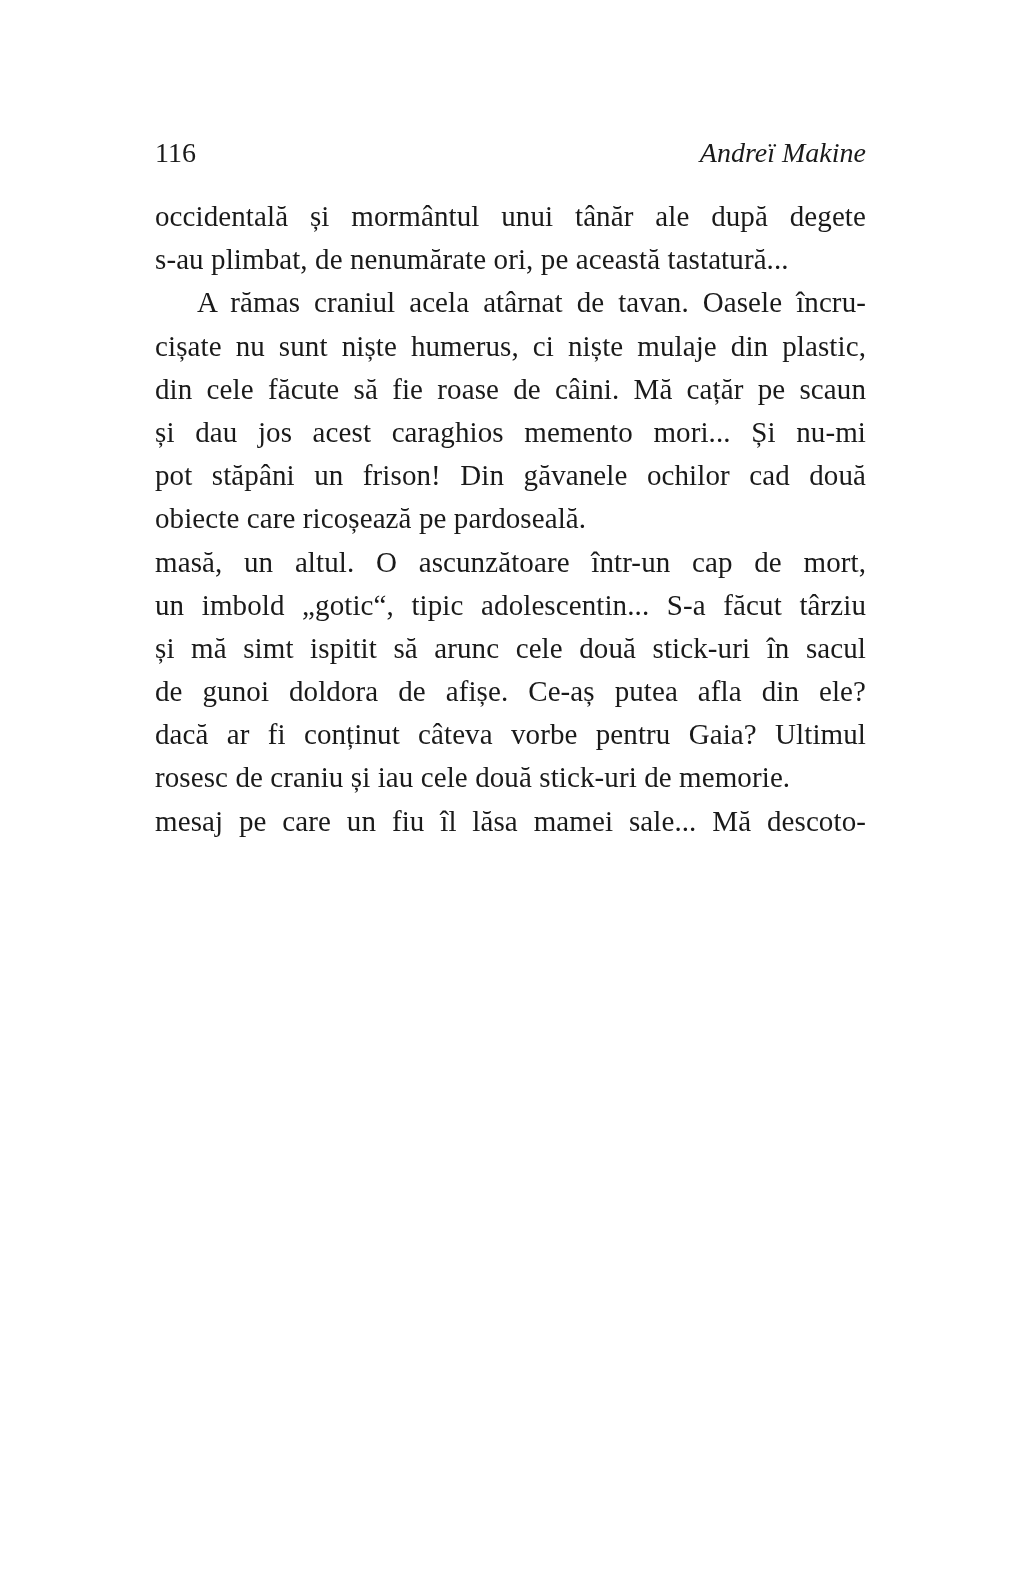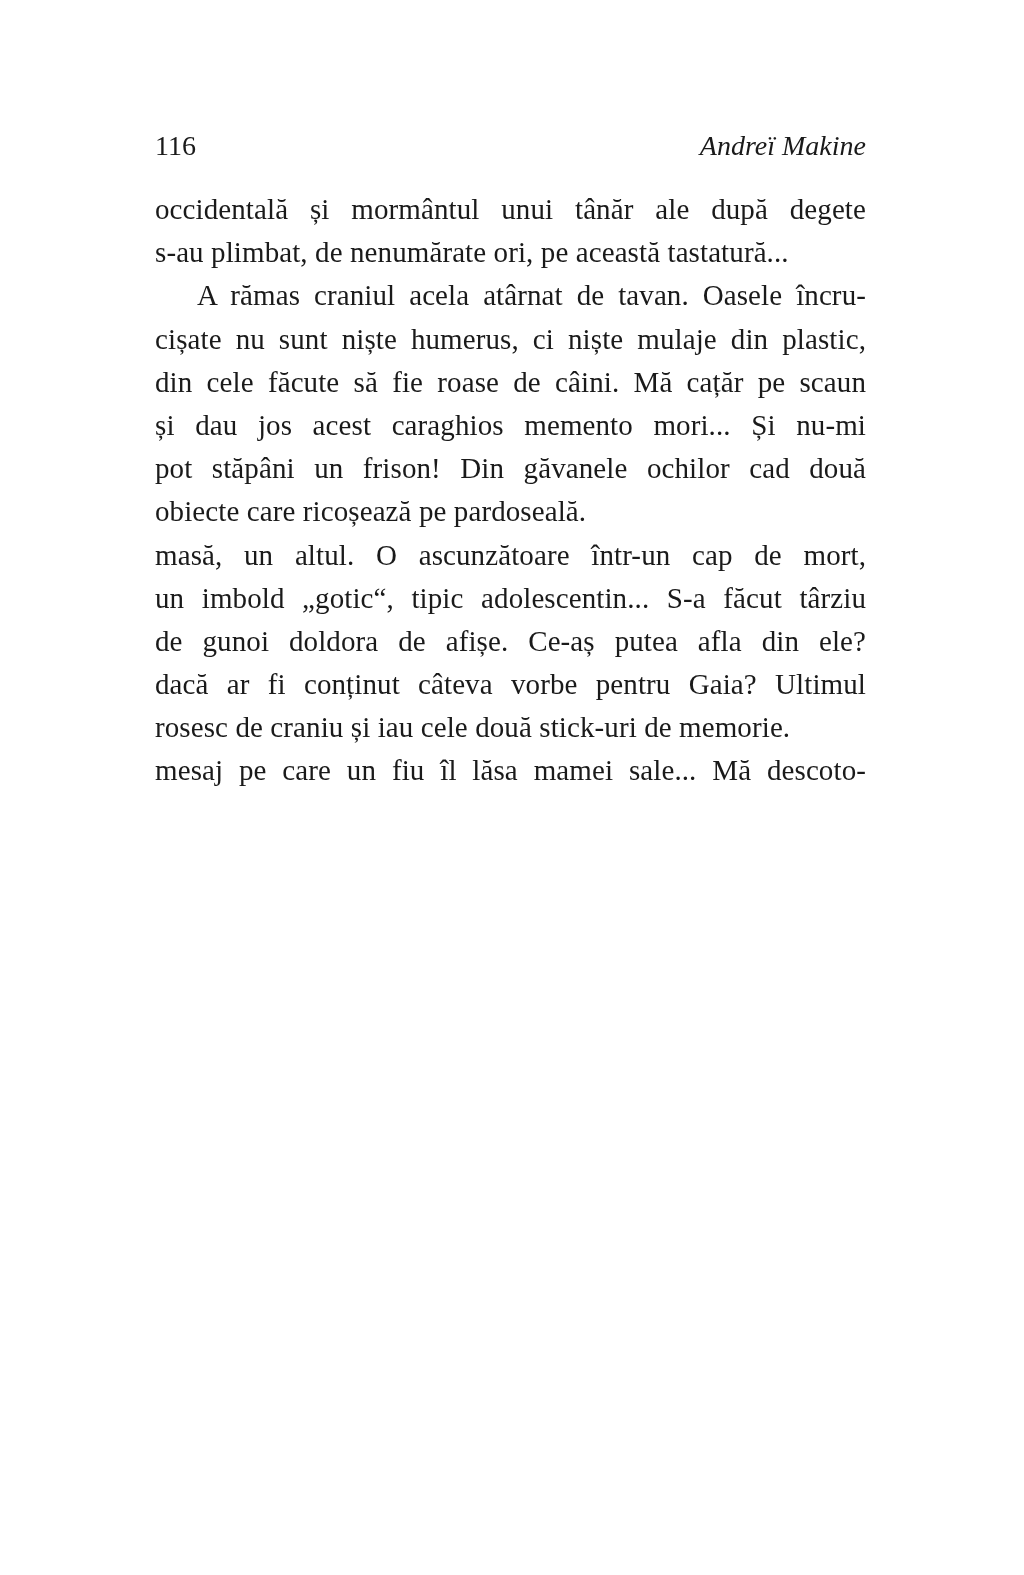--- a/index.html
+++ b/index.html
@@ -13,21 +13,21 @@
   }
   .page {
     position: relative;
     width: 1024px;
     height: 1575px;
     overflow: hidden;
   }
   .content {
     position: absolute;
     left: 155px;
-    top: 130px;
+    top: 137px;
     width: 711px;
   }
   .running-head {
     display: flex;
     justify-content: space-between;
     align-items: baseline;
     font-size: 28px;
     line-height: 32px;
   }
   .running-head .author {
@@ -77,20 +77,21 @@
           <div class="line indent">A rămas craniul acela atârnat de tavan. Oasele încru-</div>
           <div class="line">cișate nu sunt niște humerus, ci niște mulaje din plastic,</div>
           <div class="line">din cele făcute să fie roase de câini. Mă cațăr pe scaun</div>
           <div class="line">și dau jos acest caraghios memento mori... Și nu-mi</div>
           <div class="line">pot stăpâni un frison! Din găvanele ochilor cad două</div>
           <div class="line lastline">obiecte care ricoșează pe pardoseală.</div>
         </div>
         <div class="para">
           <div class="line">masă, un altul. O ascunzătoare într-un cap de mort,</div>
           <div class="line">un imbold „gotic“, tipic adolescentin... S-a făcut târziu</div>
+          <div class="line">și mă simt ispitit să arunc cele două stick-uri în sacul</div>
           <div class="line">de gunoi doldora de afișe. Ce-aș putea afla din ele?</div>
           <div class="line">dacă ar fi conținut câteva vorbe pentru Gaia? Ultimul</div>
           <div class="line lastline">rosesc de craniu și iau cele două stick-uri de memorie.</div>
           <div class="line">mesaj pe care un fiu îl lăsa mamei sale... Mă descoto-</div>
         </div>
       </div>
   </div>
 </div>
 
 </body></html>

